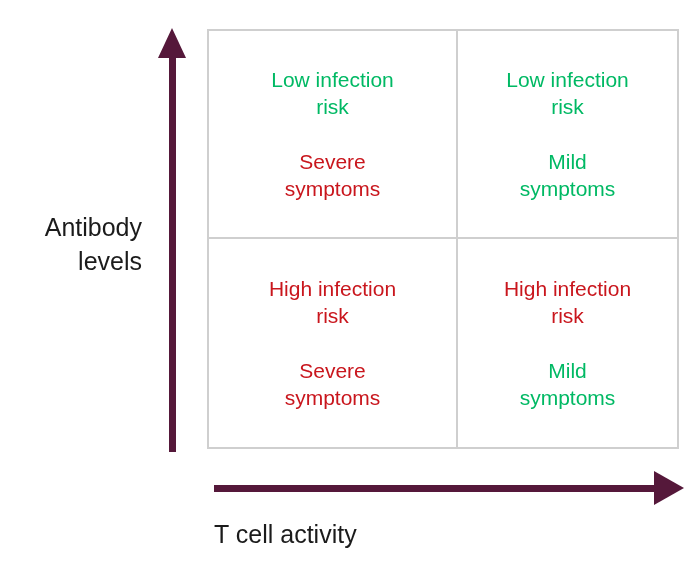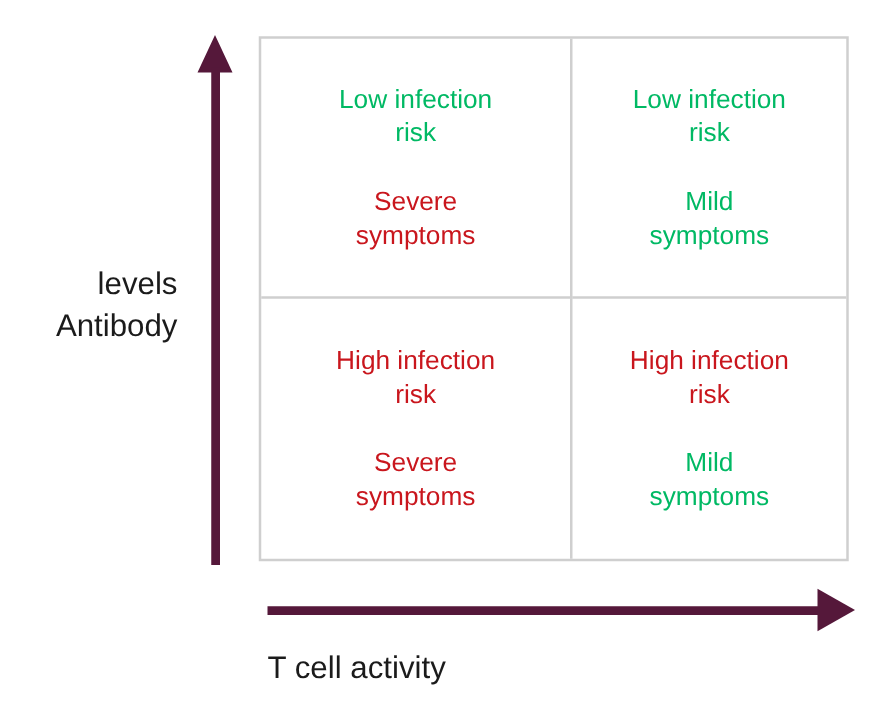--- a/index.html
+++ b/index.html
@@ -102,22 +102,22 @@
   .cell-bl { border-right: 2px solid var(--grid_border, #cfcfcf); }
   .block { margin: 0; }
   .block span { display: block; }
 </style>
 </head>
 <body>
 
 <div class="canvas">
 
   <div class="y-axis-label">
+    <span>Antibody</span>
     <span>levels</span>
-    <span>Antibody</span>
   </div>
 
   <div class="y-arrow">
     <div class="head"></div>
     <div class="shaft"></div>
   </div>
 
   <div class="grid">
 
     <div class="cell cell-tl">

